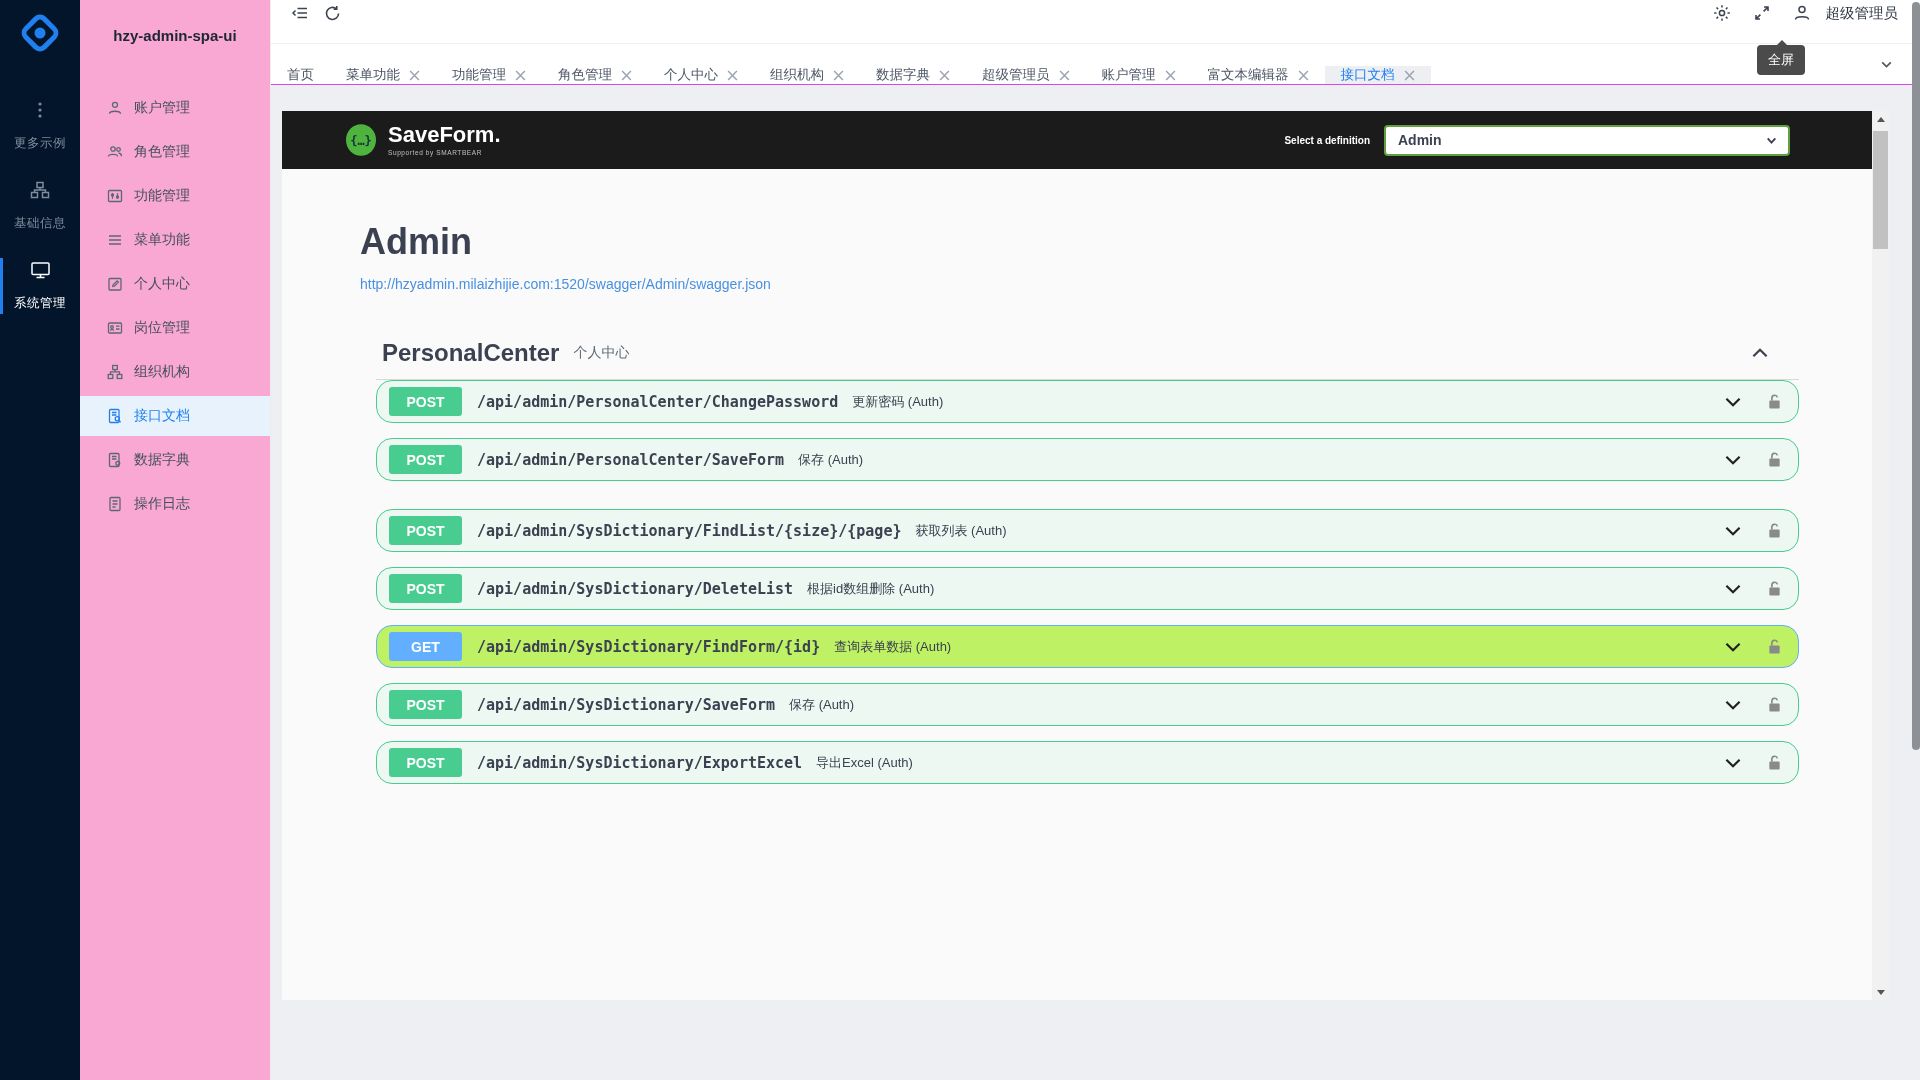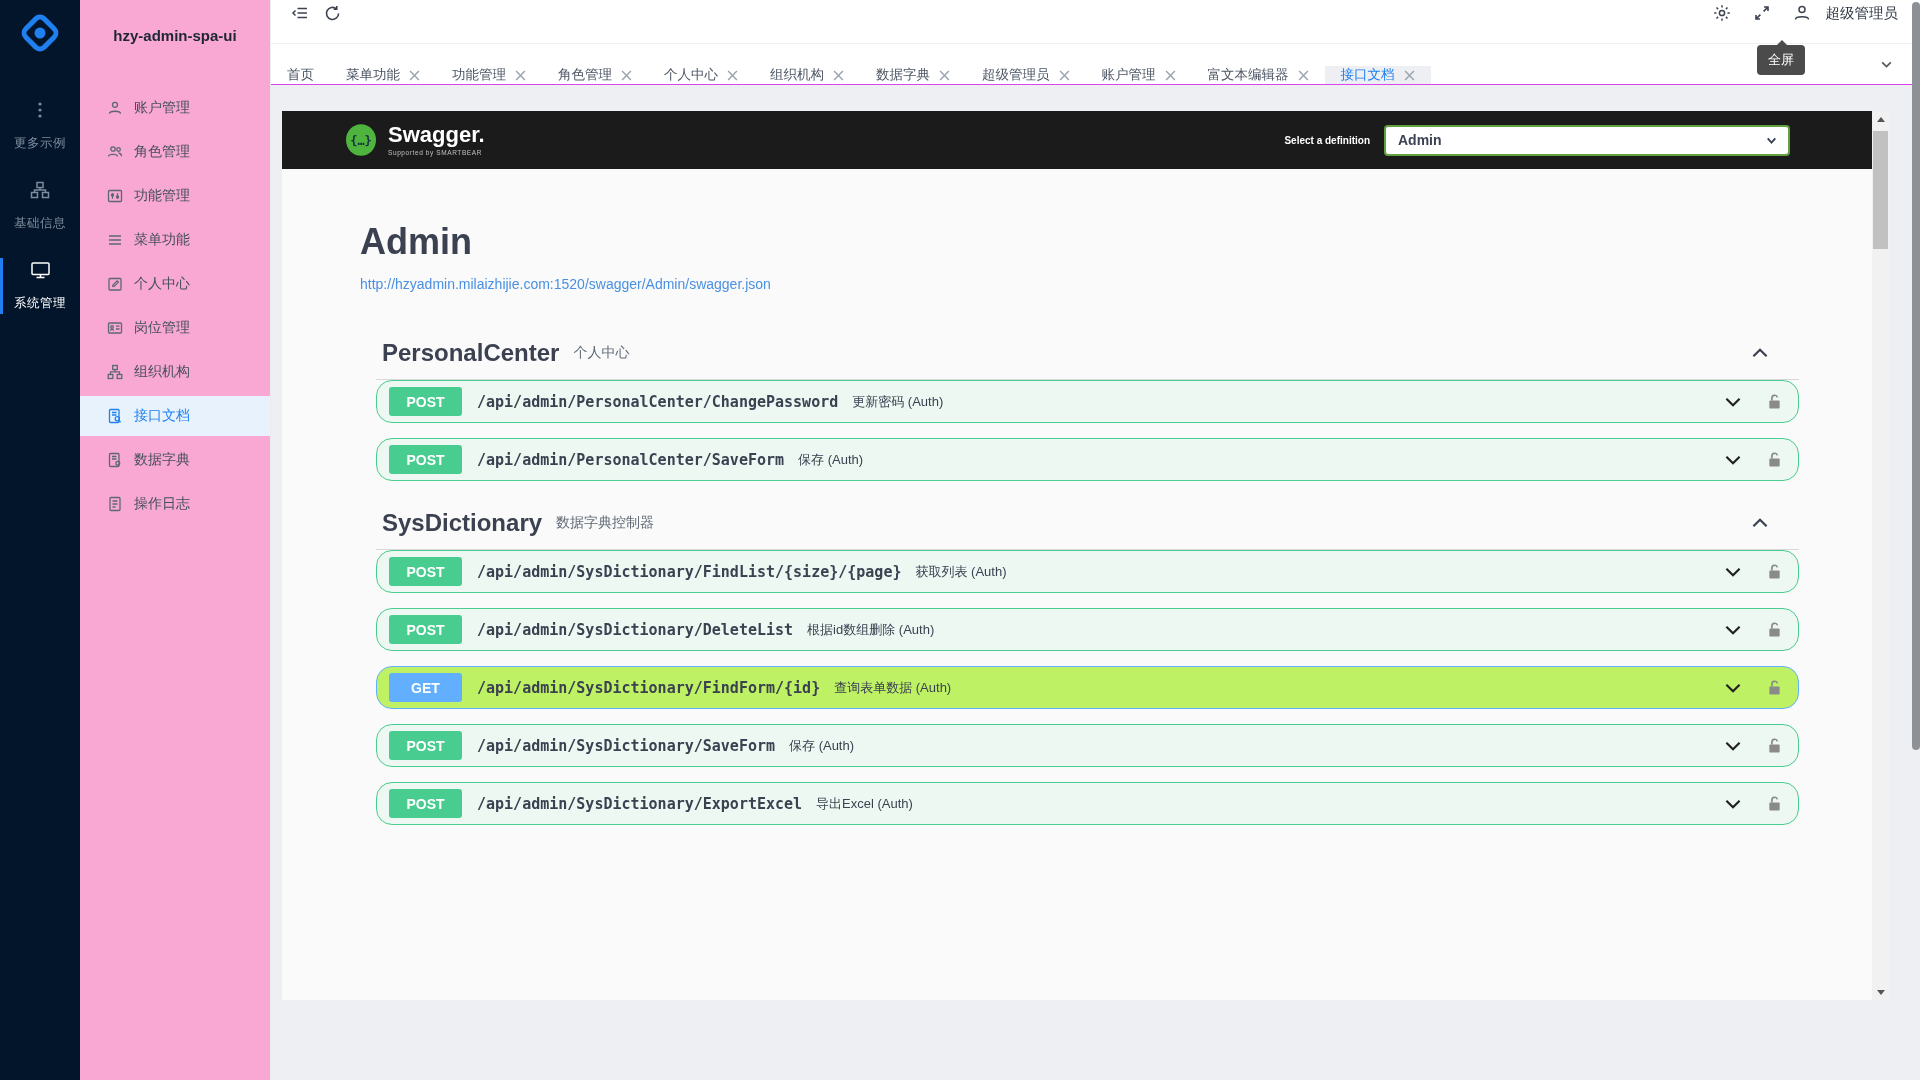--- a/index.html
+++ b/index.html
@@ -378,21 +378,21 @@
   <div id="swagger">
     <div class="sw-topbar">
       <span class="sw-brand">
         <span class="icn">
           <svg width="34" height="34" viewBox="0 0 34 34">
               <ellipse cx="17" cy="17" rx="15" ry="15.8" fill="#4fb43d"></ellipse>
               <text x="17" y="21.5" text-anchor="middle" font-size="12" font-weight="bold" fill="#14303f" font-family="DejaVu Sans Mono, monospace">{…}</text>
             </svg>
         </span>
         <span>
-          <div class="brand-text">Swagger.</div>
+          <div class="brand-text">SaveForm.</div>
           <div class="brand-sub">Supported by SMARTBEAR</div>
         </span>
       </span>
       <span class="spacer"></span>
       <span class="def-label">Select a definition</span>
       <span class="def-select">
         <span>Admin</span>
         <span class="spacer"></span>
         <span class="icn">
           <svg width="13" height="13" viewBox="0 0 12 12" fill="none" stroke="#3b4151" stroke-width="1.7">
@@ -450,29 +450,20 @@
               <span class="op-lock icn">
                 <svg width="15" height="17" viewBox="0 0 16 18">
                   <rect x="2.5" y="8" width="11" height="8.5" rx="1" fill="currentColor"></rect>
                   <path d="M5.2 8V5.3a3 3 0 0 1 5.9-.7" fill="none" stroke="currentColor" stroke-width="1.8"></path>
                 </svg>
               </span>
             </span>
           </div>
         </section>
         <section class="tag-section">
-          <div class="tag-header">
-            <span class="tag-name">SysDictionary</span>
-            <span class="tag-desc">数据字典控制器</span>
-            <span class="tag-arrow icn">
-              <svg width="22" height="22" viewBox="0 0 20 20" fill="none" stroke="currentColor" stroke-width="2">
-                <path d="M4 13l6-6 6 6"></path>
-              </svg>
-            </span>
-          </div>
           <div class="op post">
             <span class="op-method">POST</span>
             <span class="op-path">/api/admin/SysDictionary/FindList/{size}/{page}</span>
             <span class="op-desc">获取列表 (Auth)</span>
             <span class="op-icons">
               <span class="op-exp icn">
                 <svg width="22" height="22" viewBox="0 0 20 20" fill="none" stroke="currentColor" stroke-width="2">
                   <path d="M4 7l6 6 6-6"></path>
                 </svg>
               </span>

